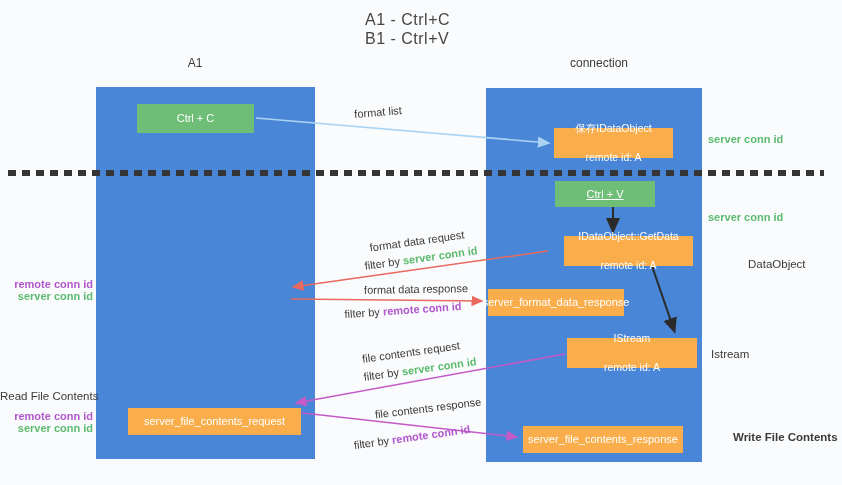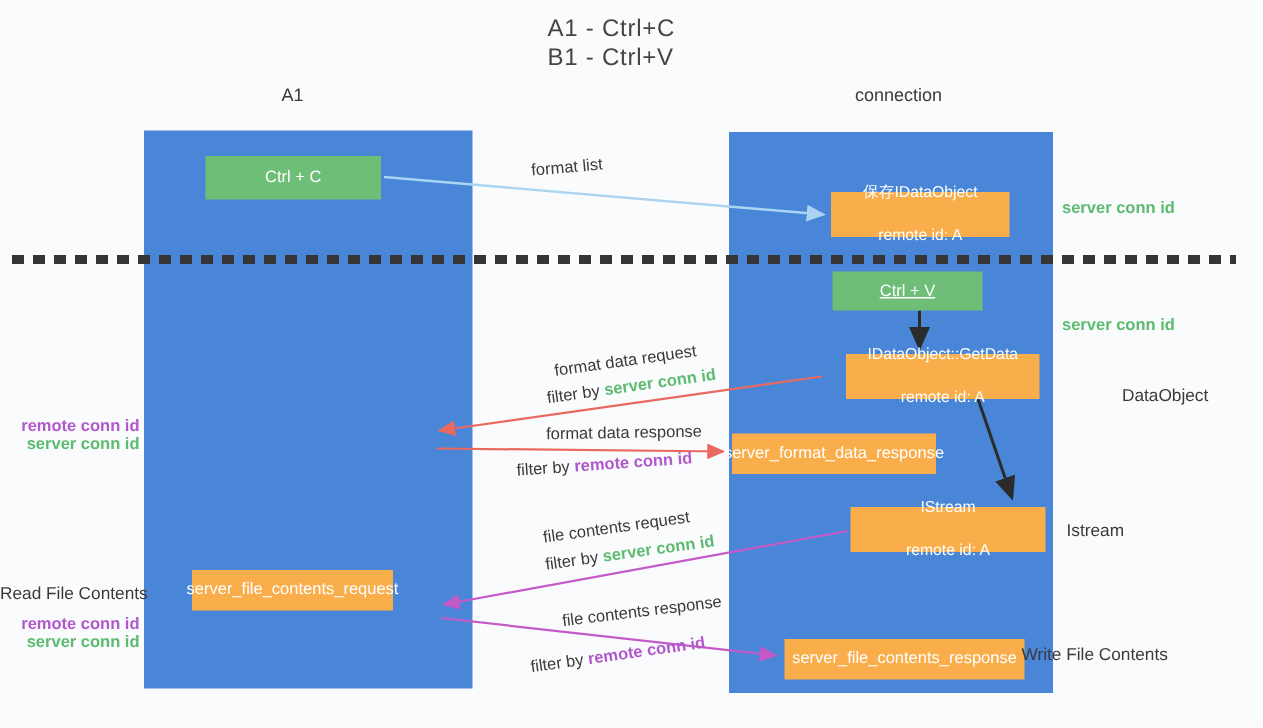--- a/index.html
+++ b/index.html
@@ -74,33 +74,33 @@
   }
   .node.green  { background: #6fbe77; }
   .node.orange { background: #f9ae4b; gap: 16px; }
   .n-ctrl-c    { left: 137px; top: 104px; width: 117px; height: 29px; }
   .n-save-obj  { left: 554px; top: 128px; width: 119px; height: 30px; font-size: 10.5px; }
   .n-ctrl-v    { left: 555px; top: 181px; width: 100px; height: 26px; text-decoration: underline; }
   .n-getdata   { left: 564px; top: 236px; width: 129px; height: 30px; font-size: 10.5px; }
   .n-fmt-req   { left: 132px; top: 276px; width: 155px; height: 27px; }
   .n-fmt-resp  { left: 488px; top: 289px; width: 136px; height: 27px; }
   .n-istream   { left: 567px; top: 338px; width: 130px; height: 30px; font-size: 10.5px; }
-  .n-file-req  { left: 128px; top: 380px; width: 134px; height: 27px; }
+  .n-file-req  { left: 128px; top: 408px; width: 173px; height: 27px; }
   .n-file-resp { left: 523px; top: 426px; width: 160px; height: 27px; }
 
   
   .side { position: absolute; font-size: 11px; white-space: nowrap; }
   .green-txt  { color: #5cbb6e; font-weight: bold; }
   .purple-txt { color: #b158cc; font-weight: bold; }
   .dark-txt   { color: #3a3a3a; font-weight: normal; }
   .r-scid1 { left: 708px; top: 133px; }
   .r-scid2 { left: 708px; top: 211px; }
   .r-dataobject { left: 748px; top: 246px; font-size: 11.5px; margin-top: 12px; }
   .r-istream    { left: 711px; top: 348px; font-size: 11.5px; }
-  .r-writefc    { left: 681px; top: 431px; font-size: 11.5px; }
+  .r-writefc    { left: 733px; top: 431px; font-size: 11.5px; font-weight: bold; }
   .left-block { left: 0; width: 93px; text-align: right; }
   .l-remote1 { top: 278px; }
   .l-server1 { top: 290px; }
   .l-readfc  { top: 390px; width: 90px; font-size: 11.5px; }
   .l-remote2 { top: 410px; }
   .l-server2 { top: 422px; }
 
   
   .flow-label {
     position: absolute;

